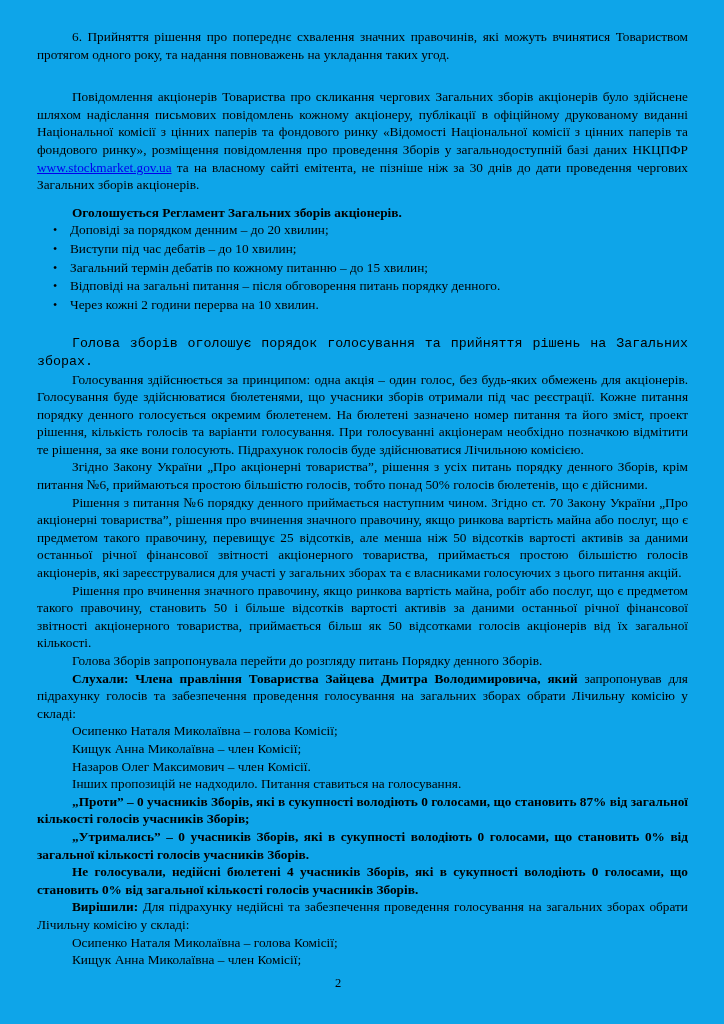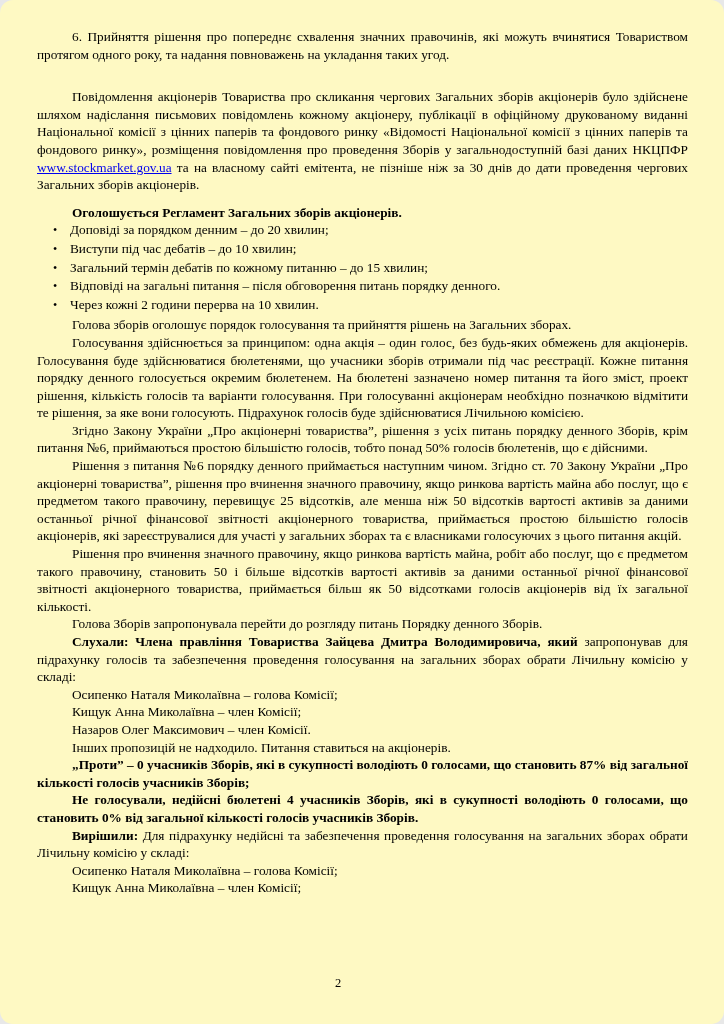--- a/index.html
+++ b/index.html
@@ -2,40 +2,39 @@
 <html lang="uk" style="--link-color: #0000EE;"><head>
 <meta charset="utf-8">
 <style>
   * { margin: 0; padding: 0; box-sizing: border-box; }
   html, body { background: #e8e8e8; }
   .page {
     position: relative;
     width: 724px;
     height: 1024px;
     margin: 0 auto;
-    background: #fef9c3;
+    background: #0ea5e9;
     font-family: "Liberation Serif", "DejaVu Serif", serif;
     color: #000000;
     overflow: hidden;
-    border-radius: 13px;
   }
   .content {
     position: absolute;
     left: 37px;
     top: 28px;
     width: 651px;
     font-size: 13.3px;
     line-height: 17.6px;
     text-align: justify;
   }
   .p { text-indent: 35px; }
   .b { font-weight: bold; }
   .gap-lg { margin-top: 25px; }
   .gap-md { margin-top: 10px; }
-  .gap-sm { margin-top: 2px; }
+  .gap-sm { margin-top: 21px; font-family: Liberation Mono, monospace; }
   ul.reg-list { list-style: none; }
   ul.reg-list li { padding-left: 16px; }
   ul.reg-list .bullet {
     display: inline-block;
     width: 17px;
     font-size: 12px;
   }
   a.doc-link {
     color: var(--link-color, #0000EE);
     text-decoration: underline;
@@ -83,24 +82,25 @@
 
     <p class="p">Голова Зборів запропонувала перейти до розгляду питань Порядку денного Зборів.</p>
 
 
     <p class="p"><span class="b">Слухали: Члена правління Товариства Зайцева Дмитра Володимировича, який</span><span> запропонував для підрахунку голосів та забезпечення проведення голосування на загальних зборах обрати Лічильну комісію у складі:</span></p>
 
     <p class="p">Осипенко Наталя Миколаївна – голова Комісії;</p>
     <p class="p">Кищук Анна Миколаївна – член Комісії;</p>
     <p class="p">Назаров Олег Максимович – член Комісії.</p>
 
-    <p class="p">Інших пропозицій не надходило. Питання ставиться на акціонерів.</p>
+    <p class="p">Інших пропозицій не надходило. Питання ставиться на голосування.</p>
 
 
     <p class="p b">„Проти” – 0 учасників Зборів, які в сукупності володіють 0 голосами, що становить 87% від загальної кількості голосів учасників Зборів;</p>
+    <p class="p b">„Утримались” – 0 учасників Зборів, які в сукупності володіють 0 голосами, що становить 0% від загальної кількості голосів учасників Зборів.</p>
     <p class="p b">Не голосували, недійсні бюлетені 4 учасників Зборів, які в сукупності володіють 0 голосами, що становить 0% від загальної кількості голосів учасників Зборів.</p>
 
 
     <p class="p"><span class="b">Вирішили:</span><span> Для підрахунку недійсні та забезпечення проведення голосування на загальних зборах обрати Лічильну комісію у складі:</span></p>
 
     <p class="p">Осипенко Наталя Миколаївна – голова Комісії;</p>
     <p class="p">Кищук Анна Миколаївна – член Комісії;</p>
 
   </div>
 

